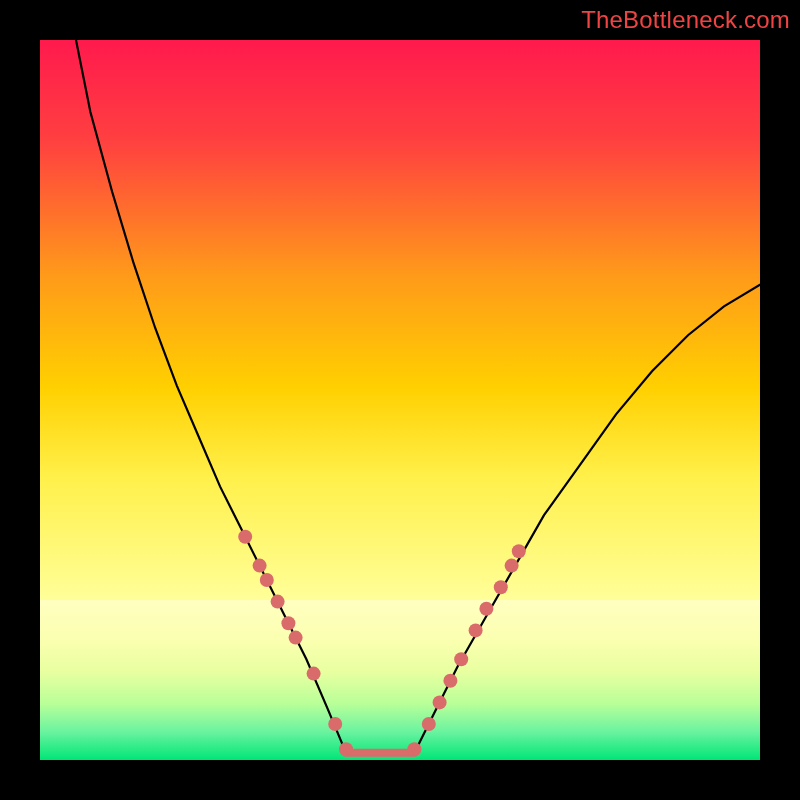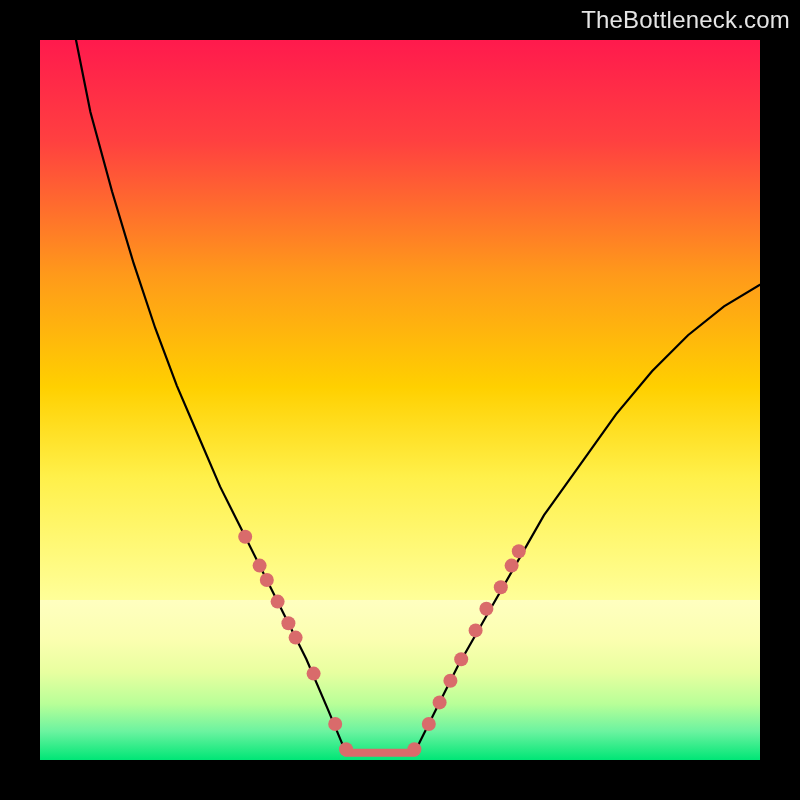--- a/index.html
+++ b/index.html
@@ -10,21 +10,21 @@
     height: 800px;
     background: #000;
   }
   .watermark {
     position: absolute;
     top: 6px;
     right: 10px;
     font-family: Arial, Helvetica, sans-serif;
     font-size: 24px;
     font-weight: 500;
-    color: #e5e5e5;
+    color: #ef4444;
     letter-spacing: 0.2px;
   }
   .plot {
     position: absolute;
     left: 40px;
     top: 40px;
     width: 720px;
     height: 720px;
   }
 </style>

